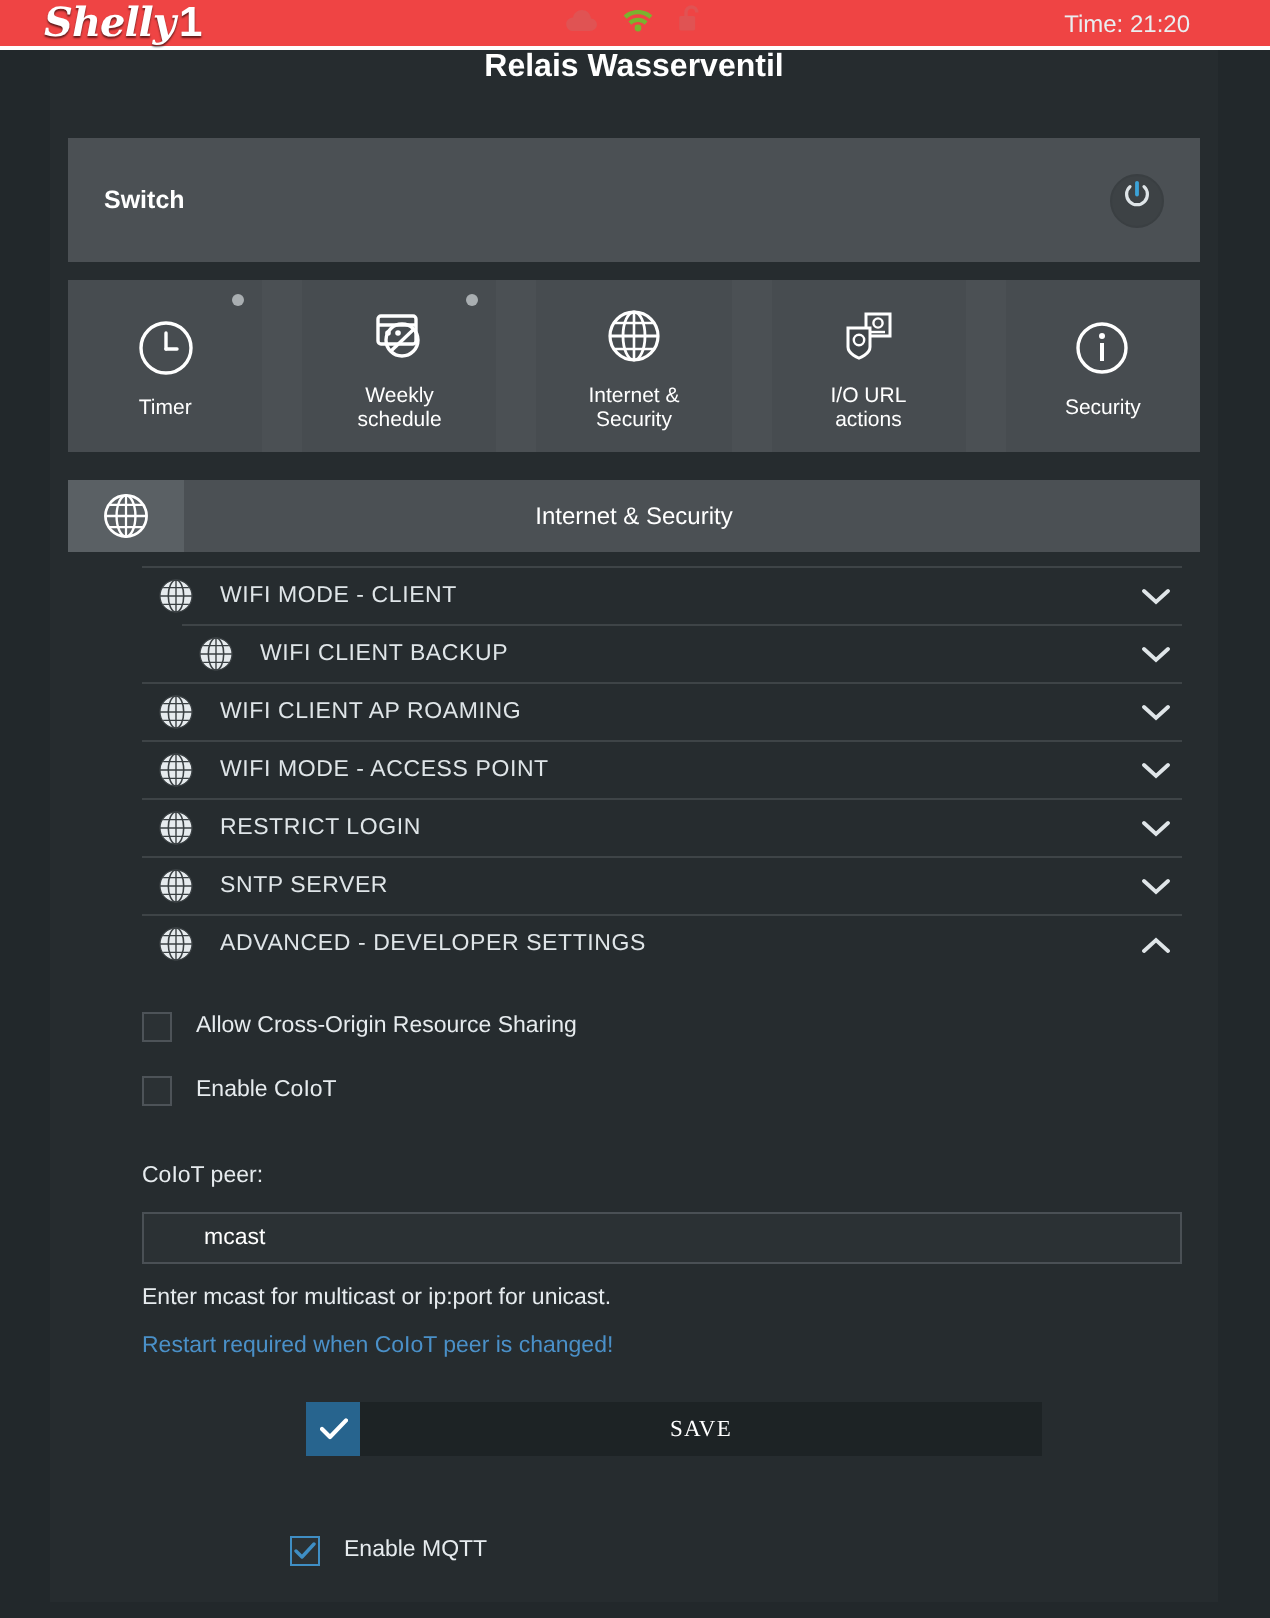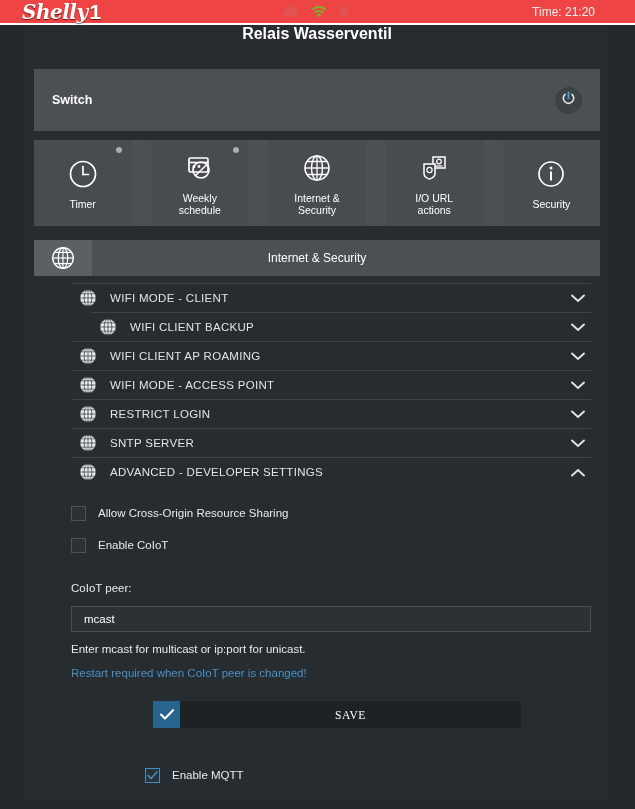--- a/index.html
+++ b/index.html
@@ -182,21 +182,21 @@
 
   .field-label { color: #e6ebee; font-size: 11.5px; margin-top: 24px; }
   #coiot-input {
     margin-top: 12px;
     width: 100%;
     height: 26px;
     background: #2b3134;
     border: 1px solid #4a5055;
     color: #ffffff;
     font-size: 11.5px;
-    padding-left: 12px;
+    padding-left: 30px;
     font-family: "Liberation Sans", sans-serif;
   }
   .helper-text { color: #e6ebee; font-size: 11.5px; margin-top: 11px; }
   .warn-text { color: #4a90c8; font-size: 11.5px; margin-top: 12px; }
 
   
   #save-wrap {
     margin: 22px 70px 0 82px;
     display: flex;
     height: 27px;

